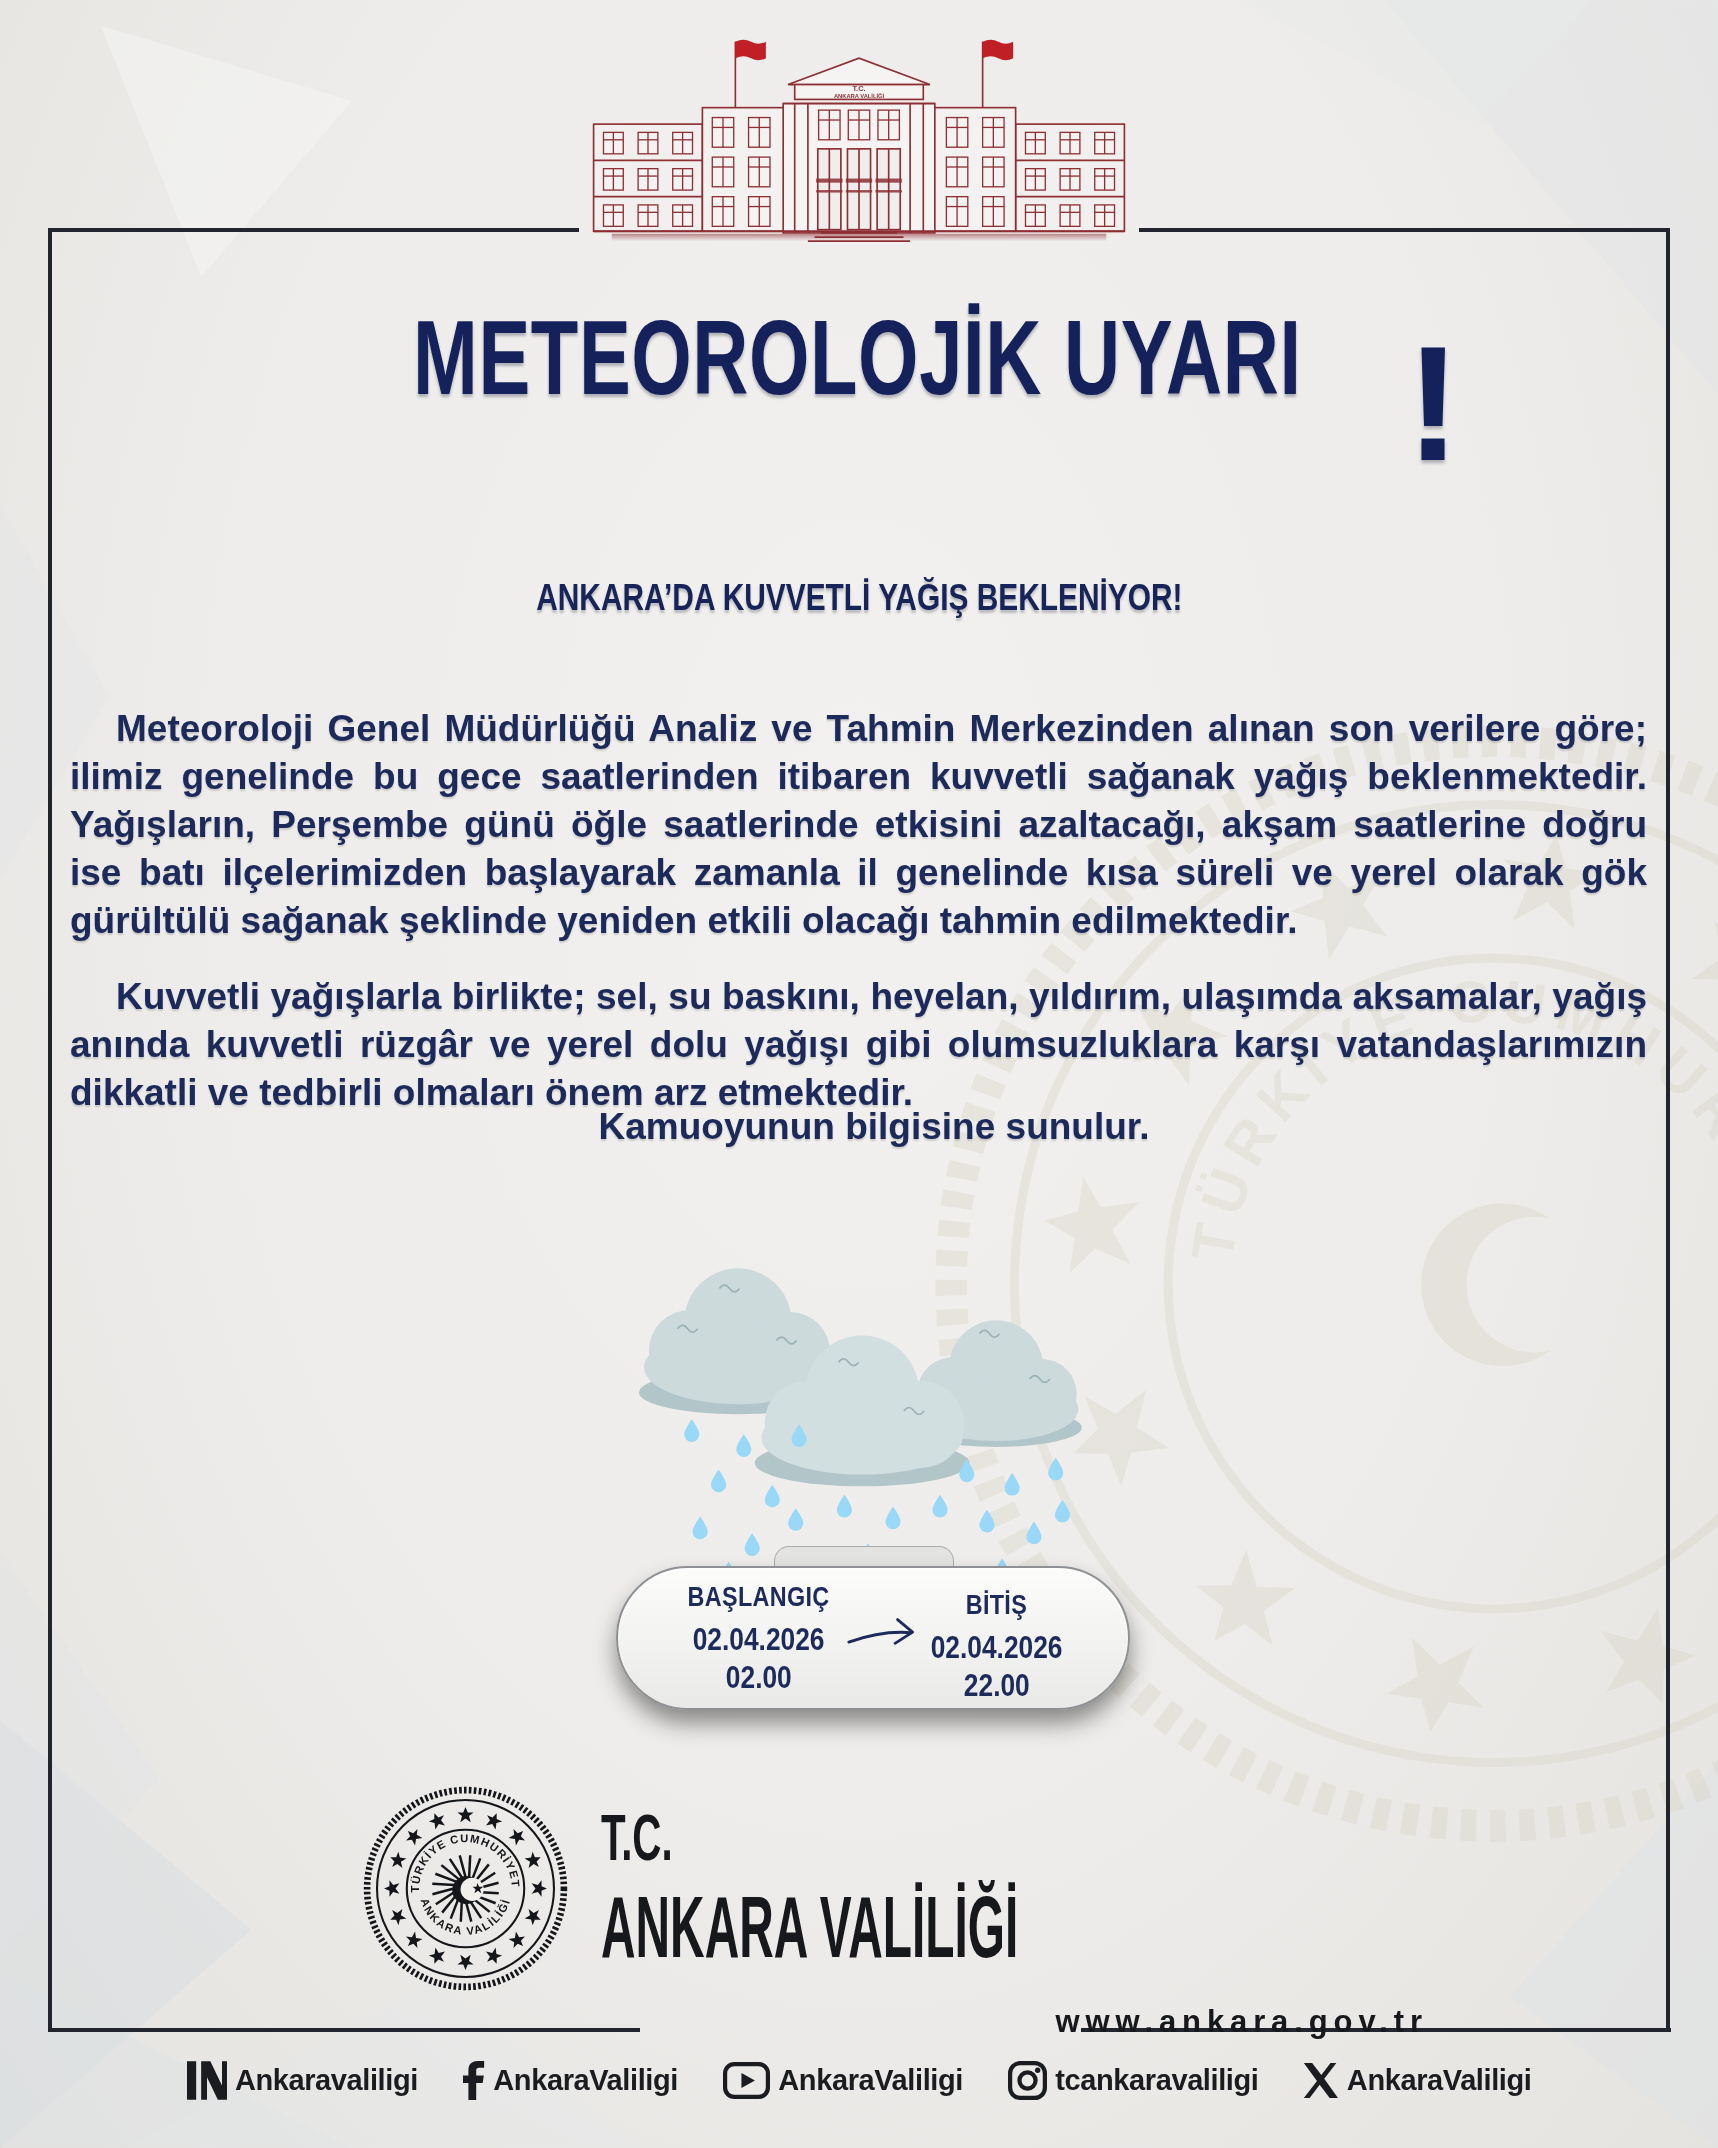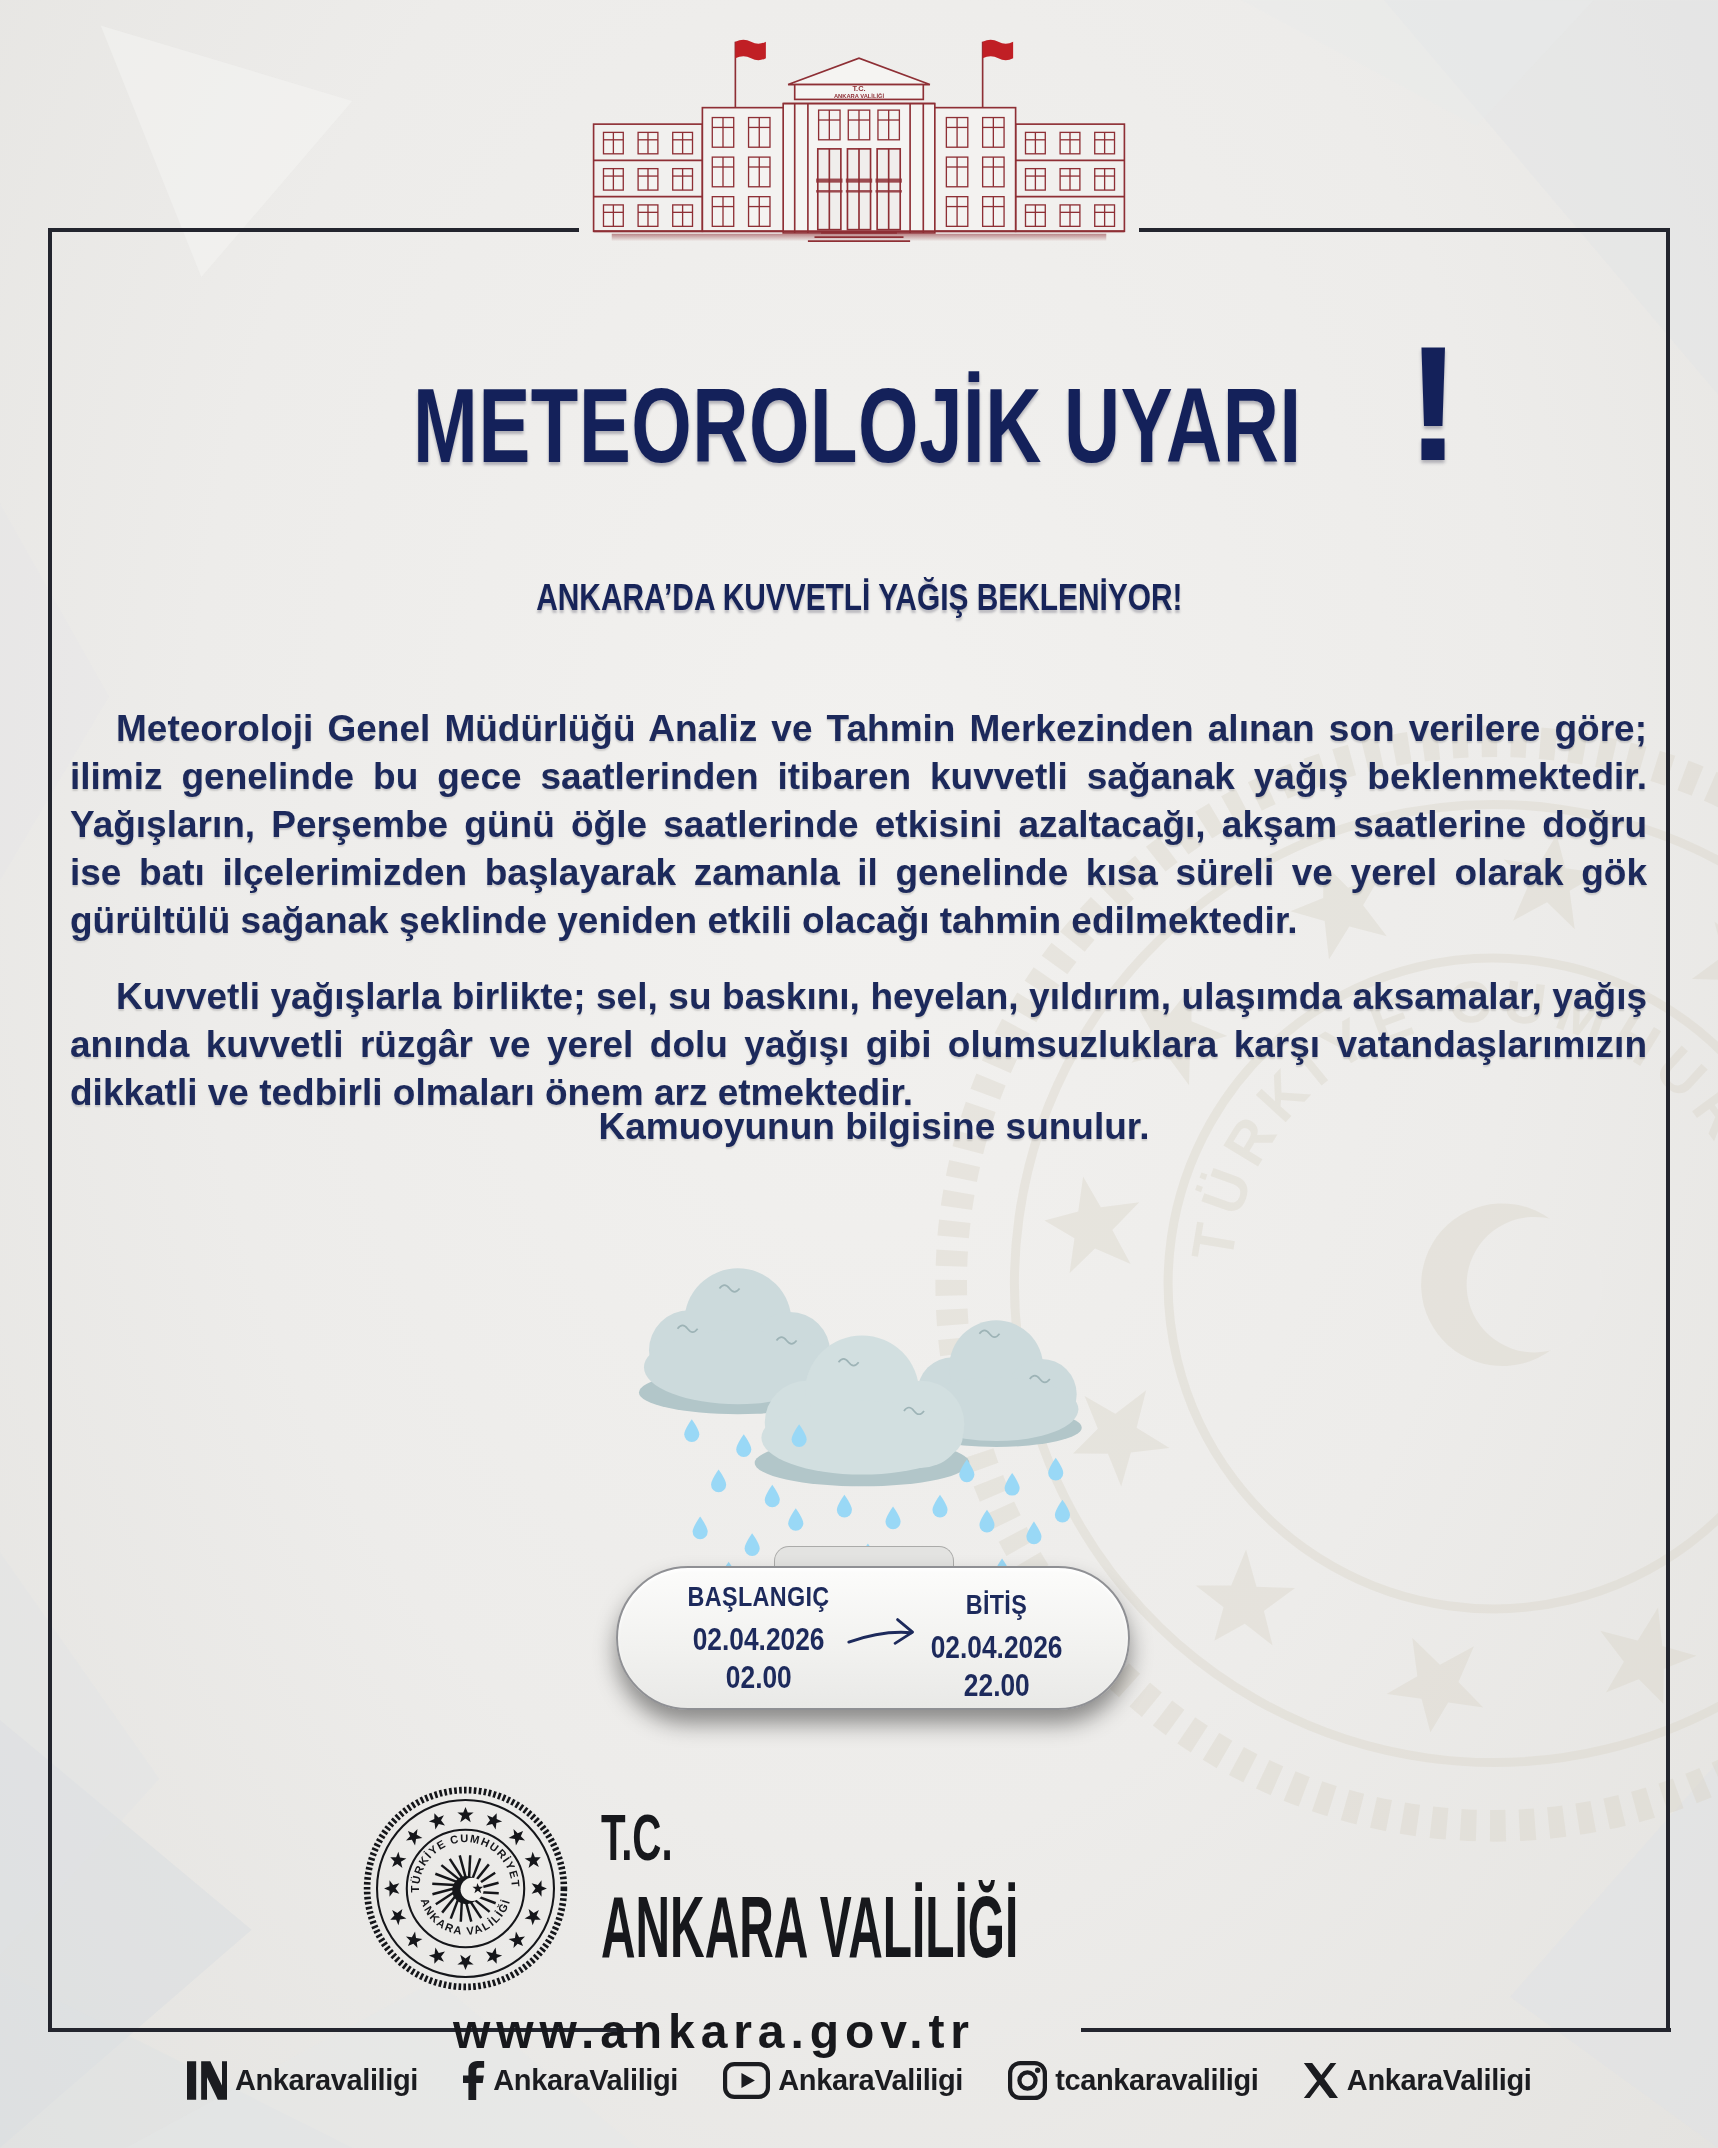--- a/index.html
+++ b/index.html
@@ -14,21 +14,21 @@
   .frame-line{position:absolute;background:#23252e;z-index:2;}
   #frame-top-l{left:48px;top:228px;width:531px;height:4.2px;}
   #frame-top-r{left:1139px;top:228px;width:531px;height:4.2px;}
   #frame-left{left:48px;top:228px;width:4.2px;height:1804px;}
   #frame-right{left:1666px;top:228px;width:4.2px;height:1804px;}
   #frame-bot-l{left:48px;top:2028px;width:592px;height:4.2px;}
   #frame-bot-r{left:1081px;top:2028px;width:590px;height:4.2px;}
   
   #building{position:absolute;left:587px;top:25px;z-index:3;}
   
-  #title-row{position:absolute;left:0;top:298px;width:1718px;display:flex;justify-content:center;align-items:flex-end;z-index:3;}
+  #title-row{position:absolute;left:0;top:298px;width:1718px;display:flex;justify-content:center;align-items:flex-start;z-index:3;}
   #title-text{font-size:105px;font-weight:900;color:#14215a;letter-spacing:0.8px;
               transform:scaleX(.74);transform-origin:center;white-space:nowrap;
               text-shadow:0 3.4px 3.4px rgba(30,30,55,.30);}
   #title-bang{font-size:164px;font-weight:900;color:#14215a;margin-left:-52px;
               transform:translateY(11.7px);text-shadow:0 3.4px 3.4px rgba(30,30,55,.30);}
   
   #subtitle{position:absolute;left:0;top:577px;width:1718px;text-align:center;z-index:3;
             font-size:36px;font-weight:800;color:#172459;white-space:nowrap;}
   #subtitle span{display:inline-block;transform:scaleX(.83);transform-origin:center;
                  text-shadow:0 2.5px 2.5px rgba(30,30,55,.25);}
@@ -56,22 +56,22 @@
   .pill-time{font-size:31px;font-weight:800;margin-top:1.7px;display:inline-block;transform:scaleX(.85);}
   #pill-col-end{transform:translateY(8.4px);}
   #pill-arrow{transform:translateY(-3.4px);}
   
   #org-row{position:absolute;left:0;top:1781px;width:1718px;display:flex;justify-content:center;
            align-items:center;gap:28.5px;z-index:3;}
   #org-text{display:flex;flex-direction:column;align-items:flex-start;color:#17181c;}
   #org-tc{font-size:65px;font-weight:900;transform:scaleX(.62);transform-origin:left center;}
   #org-name{font-size:87px;font-weight:900;margin-top:1.7px;transform:scaleX(.55);transform-origin:left center;white-space:nowrap;}
   
-  #website{position:absolute;left:0;top:2004px;width:1428px;text-align:center;z-index:3;
-           font-size:48px;font-weight:800;color:#17181c;letter-spacing:5.9px;}
+  #website{position:absolute;left:0;top:2004px;width:1428px;text-align:right;z-index:3;
+           font-size:31px;font-weight:800;color:#17181c;letter-spacing:5.9px;}
   
   #social-row{position:absolute;left:0;top:2061px;width:1718px;display:flex;justify-content:center;
               align-items:center;gap:45px;z-index:3;}
   .social-item{display:flex;align-items:center;gap:8.4px;color:#1b1c20;cursor:pointer;}
   .social-handle{font-size:29px;font-weight:700;letter-spacing:-0.4px;}
   .social-item svg{display:block;}
 </style>
 </head>
 <body>
 

